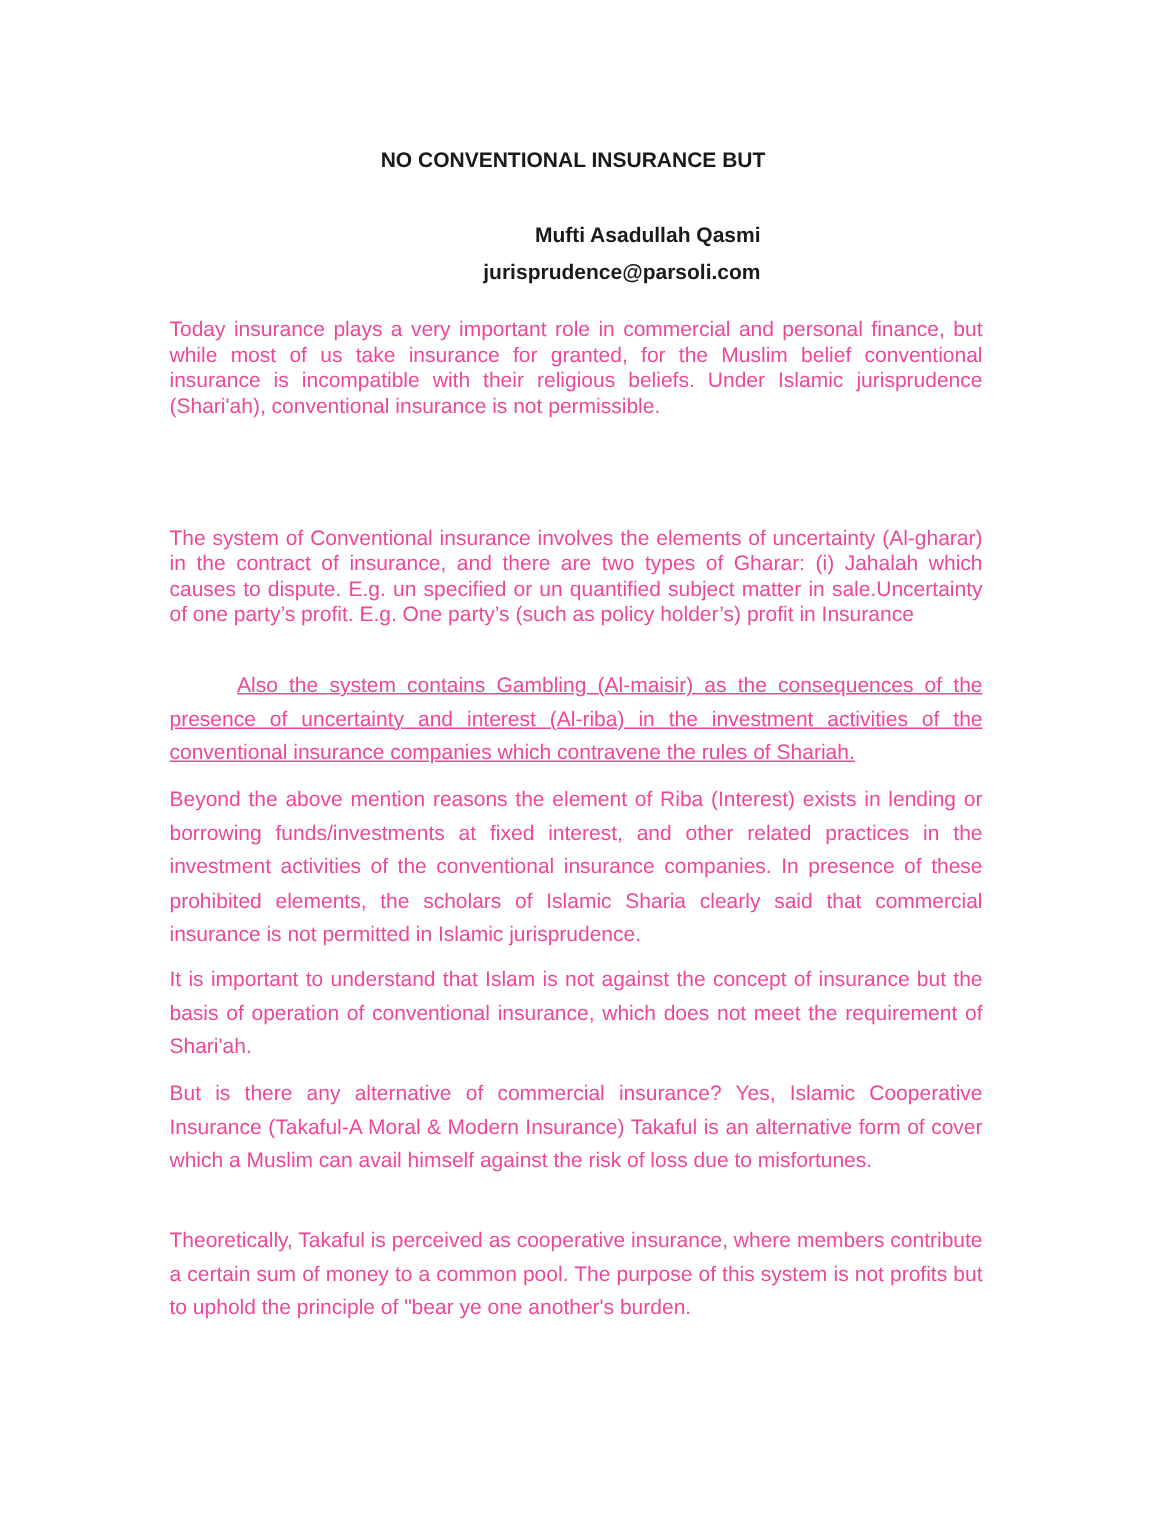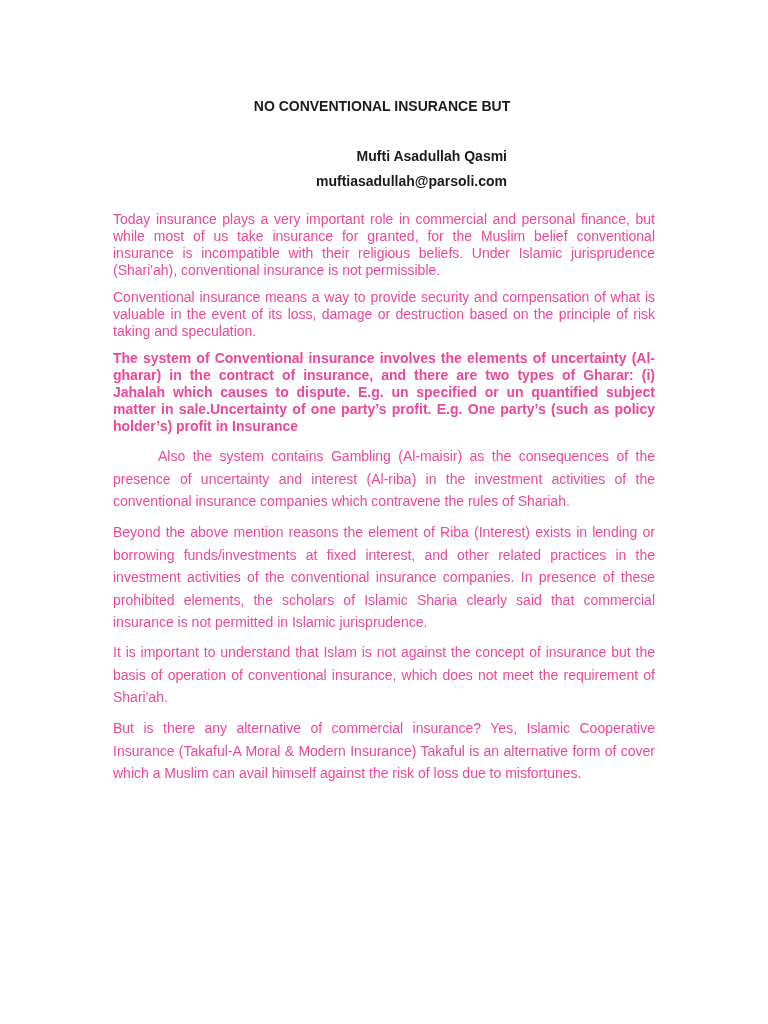--- a/index.html
+++ b/index.html
@@ -10,38 +10,38 @@
            font-size: 14px; color: #1a1a1a; }
   .title.t1 { top: 96px; left: -2px; }
   .title.t2 { top: 121px; left: -1px; }
   .author { position: absolute; right: 113px; font-weight: bold; font-size: 14px; color: #1a1a1a; text-align: right; }
   .author.name { top: 146px; margin-left: 48px; }
   .author.email { top: 171px; }
   .para { position: absolute; left: 113px; width: 542px; font-size: 14px; text-align: justify;
           text-align-last: left; color: #ec4899; }
   .tight { line-height: 17px; }
   .loose { line-height: 22.5px; }
-  .indent { text-indent: 45px; }
+  .indent { text-indent: 45px; text-decoration: underline; }
   #p1 { top: 195px; }
   #p2 { top: 273px; }
-  #p3 { top: 334px; font-weight: bold; }
+  #p3 { top: 334px; }
   #p4 { top: 429px; }
   #p5 { top: 505px; }
   #p6 { top: 625px; }
   #p7 { top: 701px; }
   #p8 { top: 799px; }
 </style>
 </head>
 <body>
 
 <div class="page">
   <div class="title t1">NO CONVENTIONAL INSURANCE BUT</div>
   <div class="author name">Mufti Asadullah Qasmi</div>
-  <div class="author email">muftiasadullah@parsoli.com</div>
+  <div class="author email">jurisprudence@parsoli.com</div>
 
   <p class="para tight" id="p1">Today insurance plays a very important role in commercial and personal finance, but while most of us take insurance for granted, for the Muslim belief conventional insurance is incompatible with their religious beliefs. Under Islamic jurisprudence (Shari'ah), conventional insurance is not permissible.</p>
-  <p class="para tight" id="p2">Conventional insurance means a way to provide security and compensation of what is valuable in the event of its loss, damage or destruction based on the principle of risk taking and speculation.</p>
   <p class="para tight" id="p3">The system of Conventional insurance involves the elements of uncertainty (Al-gharar) in the contract of insurance, and there are two types of Gharar: (i) Jahalah which causes to dispute. E.g. un specified or un quantified subject matter in sale.Uncertainty of one party’s profit. E.g. One party’s (such as policy holder’s) profit in Insurance</p>
   <p class="para loose indent" id="p4">Also the system contains Gambling (Al-maisir) as the consequences of the presence of uncertainty and interest (Al-riba) in the investment activities of the conventional insurance companies which contravene the rules of Shariah.</p>
   <p class="para loose" id="p5">Beyond the above mention reasons the element of Riba (Interest) exists in lending or borrowing funds/investments at fixed interest, and other related practices in the investment activities of the conventional insurance companies. In presence of these prohibited elements, the scholars of Islamic Sharia clearly said that commercial insurance is not permitted in Islamic jurisprudence.</p>
   <p class="para loose" id="p6">It is important to understand that Islam is not against the concept of insurance but the basis of operation of conventional insurance, which does not meet the requirement of Shari'ah.</p>
   <p class="para loose" id="p7">But is there any alternative of commercial insurance? Yes, Islamic Cooperative Insurance (Takaful-A Moral &amp; Modern Insurance) Takaful is an alternative form of cover which a Muslim can avail himself against the risk of loss due to misfortunes.</p>
+  <p class="para loose" id="p8">Theoretically, Takaful is perceived as cooperative insurance, where members contribute a certain sum of money to a common pool. The purpose of this system is not profits but to uphold the principle of "bear ye one another's burden.</p>
 </div>
 
 </body></html>

